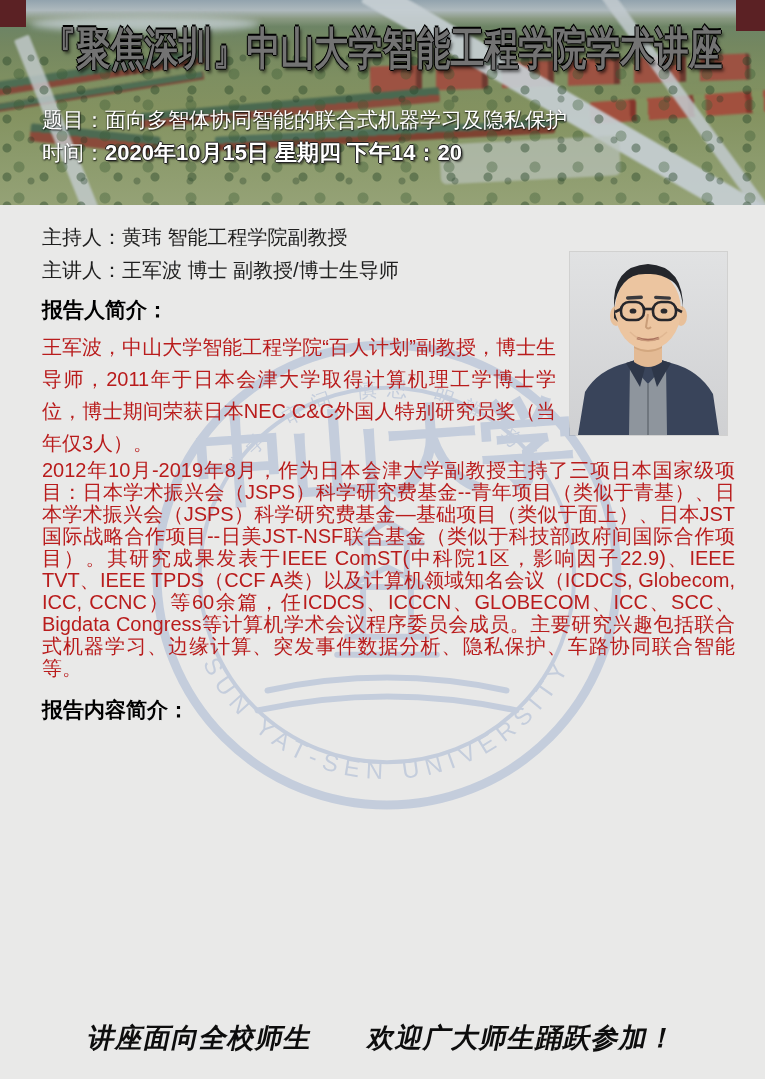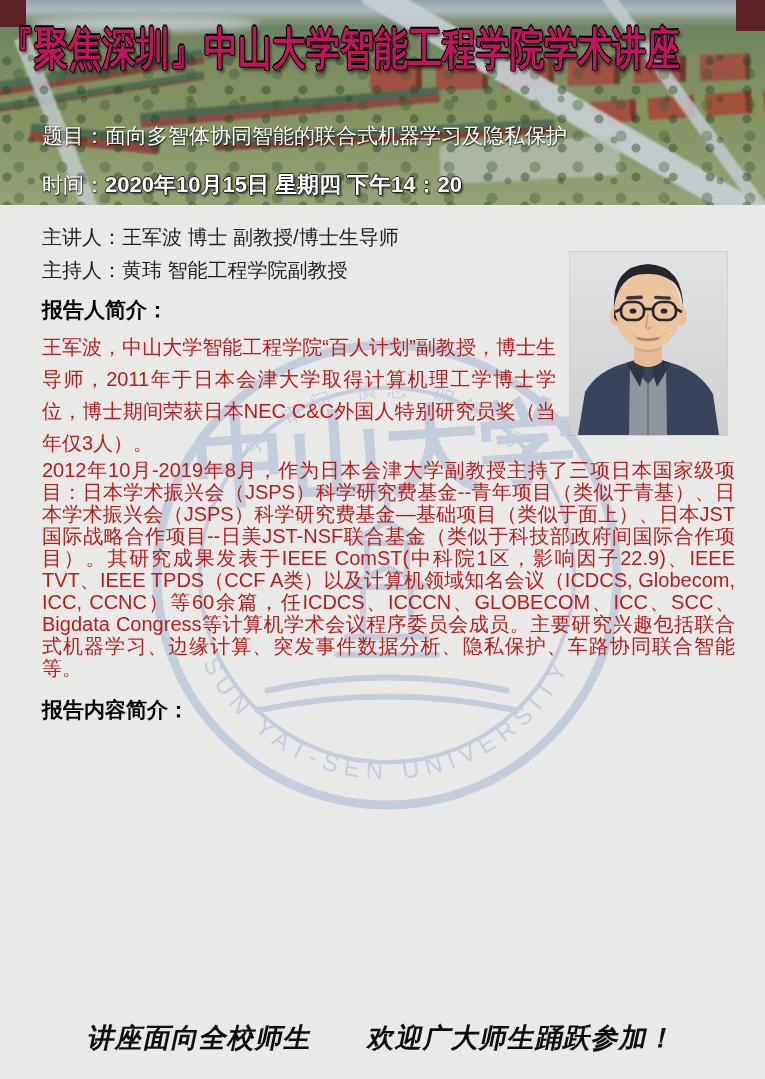--- a/index.html
+++ b/index.html
@@ -34,29 +34,29 @@
   .b6 { left:30px; top:130px; width:130px; height:18px; background:linear-gradient(180deg,#4c6a52 45%, #8a4a3a 46%); transform:rotate(6deg); }
   .road1 { left:330px; top:118px; width:560px; height:26px; background:#c6ced3; transform:rotate(30deg); opacity:.92; }
   .road2 { left:430px; top:34px; width:420px; height:13px; background:#c2cacf; transform:rotate(54deg); opacity:.85; }
   .road3 { left:-60px; top:150px; width:260px; height:16px; background:#c4ccd0; transform:rotate(68deg); opacity:.8; }
   .plaza { left:440px; top:140px; width:180px; height:40px; background:#b9c2ba; transform:rotate(-3deg); opacity:.7; border-radius:6px; }
   .corner { position:absolute; top:0; z-index:5; }
   .corner.left  { left:0;  width:26px; height:27px; }
   .corner.right { right:0; width:29px; height:31px; }
 
   .banner-title {
-    position:absolute; top:26px; left:0; width:100%; z-index:6;
-    font-weight:bold; font-size:34px; color:#be185d; letter-spacing:0; white-space:nowrap;
+    position:absolute; top:26px; left:0; width:100%; text-align:center; z-index:6;
+    font-weight:bold; font-size:34px; color:#737373; letter-spacing:0; white-space:nowrap;
     text-shadow:1px 0 #000, -1px 0 #000, 0 1px #000, 0 -1px #000, 2px 3px 3px rgba(0,0,0,.65);
   }
   .banner-title .tin { display:inline-block; transform:scaleY(1.32); transform-origin:center; }
 
   .info { position:absolute; left:42px; top:106px; z-index:6; }
   .info-row { height:32px; font-size:21px; color:#fff; white-space:nowrap;
-    text-shadow:0 1px 2px rgba(0,0,0,.7), 1px 1px 1px rgba(0,0,0,.45);margin-top:16px; }
+    text-shadow:0 1px 2px rgba(0,0,0,.7), 1px 1px 1px rgba(0,0,0,.45); }
   .info-row .val.strong { font-weight:bold; font-size:22px;
     text-shadow:1px 0 #222, -1px 0 #222, 0 1px #222, 0 -1px #222, 2px 2px 2px rgba(0,0,0,.6); }
 
   
   .seal { position:absolute; left:148px; top:336px; width:478px; height:478px; z-index:0; opacity:.62; }
 
   
   .content { position:absolute; top:205px; left:0; right:0; bottom:0; padding:16px 30px 0 42px; z-index:1; }
   .photo-figure { float:right; width:157px; height:183px; margin:31px 8px 12px 14px;
     box-shadow:0 0 0 1px rgba(0,0,0,.10); background:#d8d9da; }
@@ -183,22 +183,22 @@
         <ellipse cx="63" cy="59" rx="3.4" ry="2.6" fill="#2a2a2e"></ellipse>
         <ellipse cx="94" cy="59" rx="3.4" ry="2.6" fill="#2a2a2e"></ellipse>
 
         <path d="M78,62 L76,75 Q78,78 81,75" stroke="#c99d78" stroke-width="2" fill="none"></path>
         <path d="M67,86 Q78,90 89,86" stroke="#a86f5c" stroke-width="2.6" fill="none"></path>
         <path d="M60,80 Q78,98 97,80" stroke="#d8ae88" stroke-width="1.4" fill="none" opacity=".6"></path>
       </svg>
     </figure>
 
     <div class="speakers">
+      <div>主持人：黄玮 智能工程学院副教授</div>
       <div>主讲人：王军波 博士 副教授/博士生导师</div>
-      <div>主持人：黄玮 智能工程学院副教授</div>
     </div>
 
     <h2 class="sec-heading">报告人简介：</h2>
     <p class="para">王军波，中山大学智能工程学院“百人计划”副教授，博士生导师，2011年于日本会津大学取得计算机理工学博士学位，博士期间荣获日本NEC C&amp;C外国人特别研究员奖（当年仅3人）。</p>
     <p class="para wide">2012年10月-2019年8月，作为日本会津大学副教授主持了三项日本国家级项目：日本学术振兴会（JSPS）科学研究费基金--青年项目（类似于青基）、日本学术振兴会（JSPS）科学研究费基金—基础项目（类似于面上）、日本JST国际战略合作项目--日美JST-NSF联合基金（类似于科技部政府间国际合作项目）。其研究成果发表于IEEE ComST(中科院1区，影响因子22.9)、IEEE TVT、IEEE TPDS（CCF A类）以及计算机领域知名会议（ICDCS, Globecom, ICC, CCNC）等60余篇，任ICDCS、ICCCN、GLOBECOM、ICC、SCC、Bigdata Congress等计算机学术会议程序委员会成员。主要研究兴趣包括联合式机器学习、边缘计算、突发事件数据分析、隐私保护、车路协同联合智能等。</p>
 
     <h2 class="sec-heading abstract-block">报告内容简介：</h2>
   </main>
 
   <div class="footer-line">讲座面向全校师生　　欢迎广大师生踊跃参加！</div>

